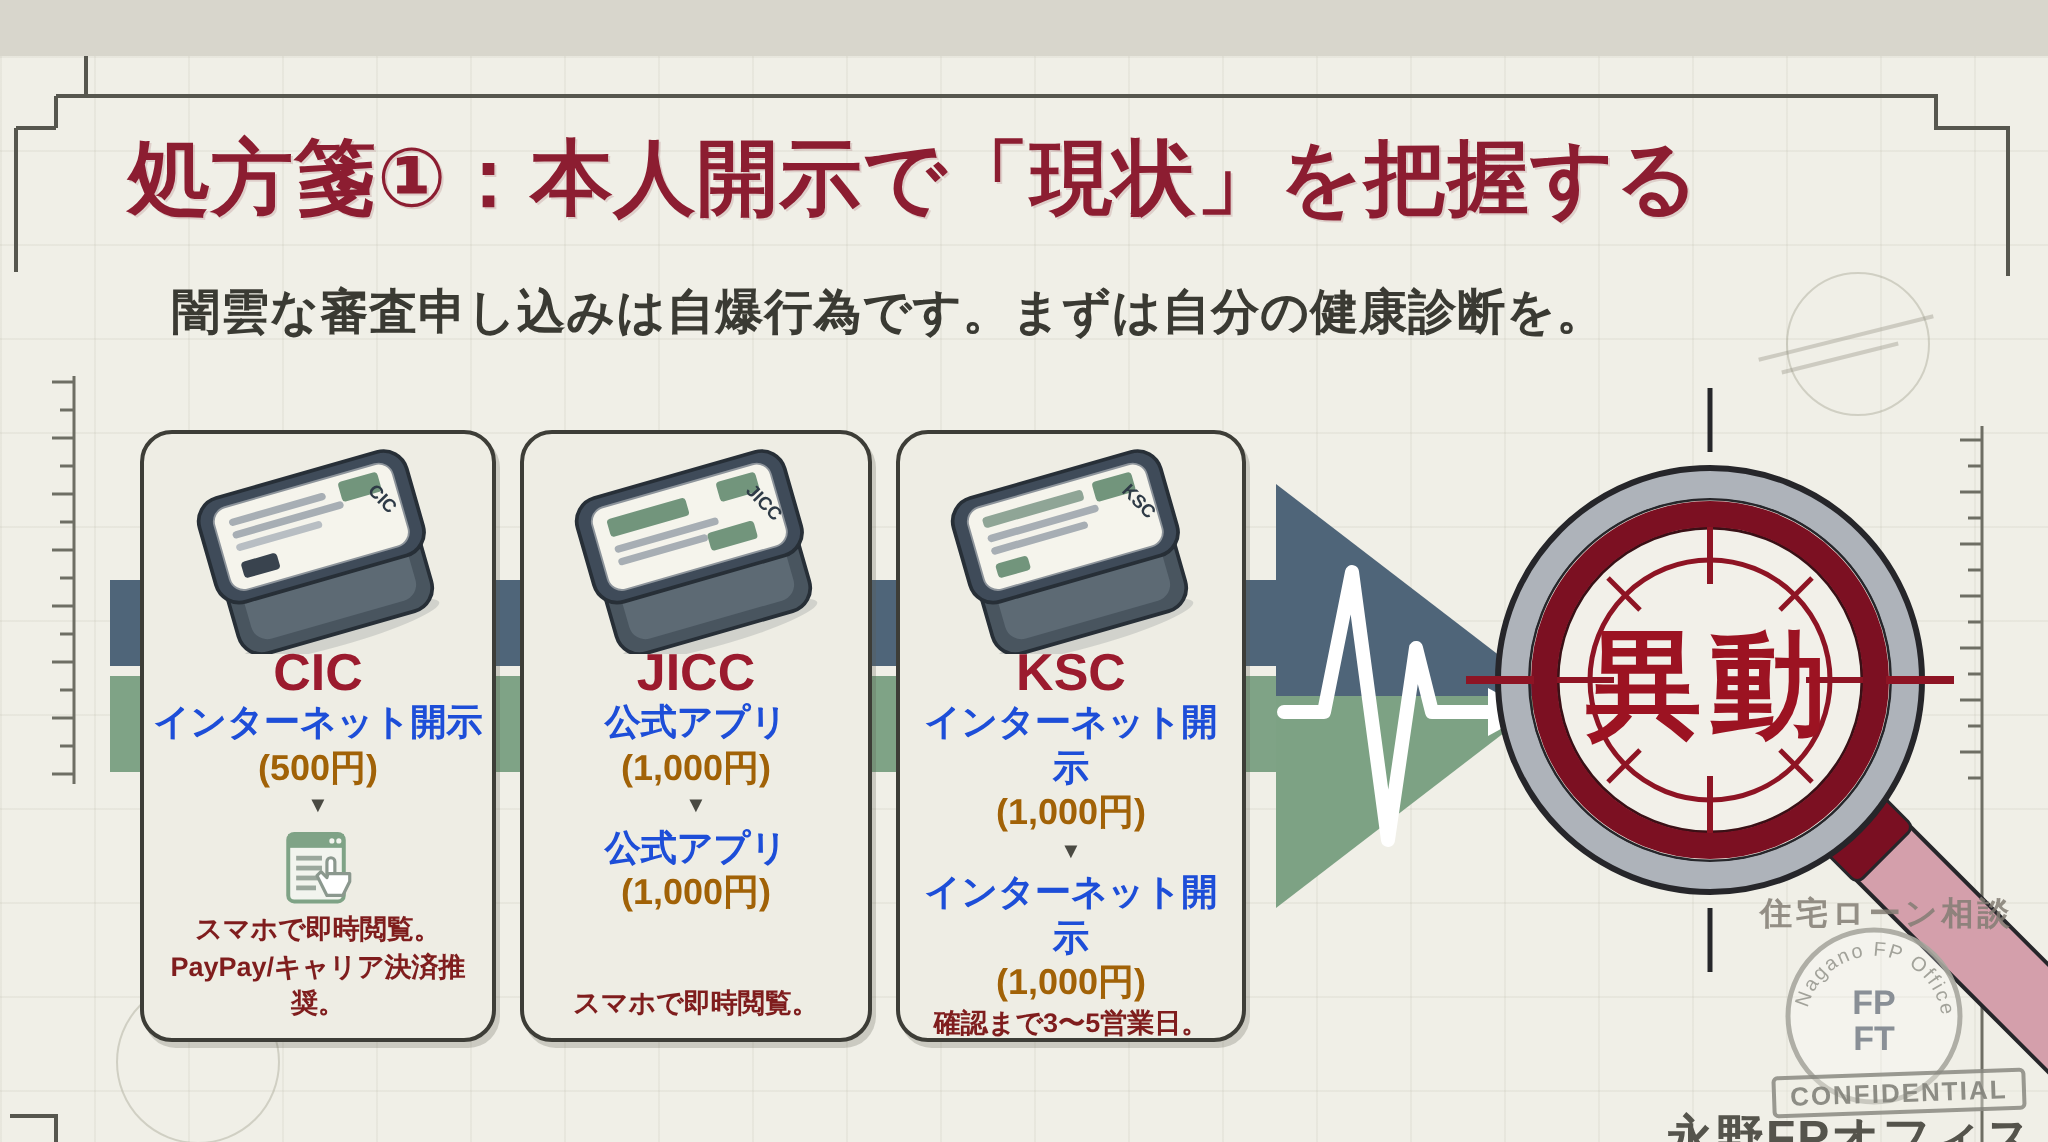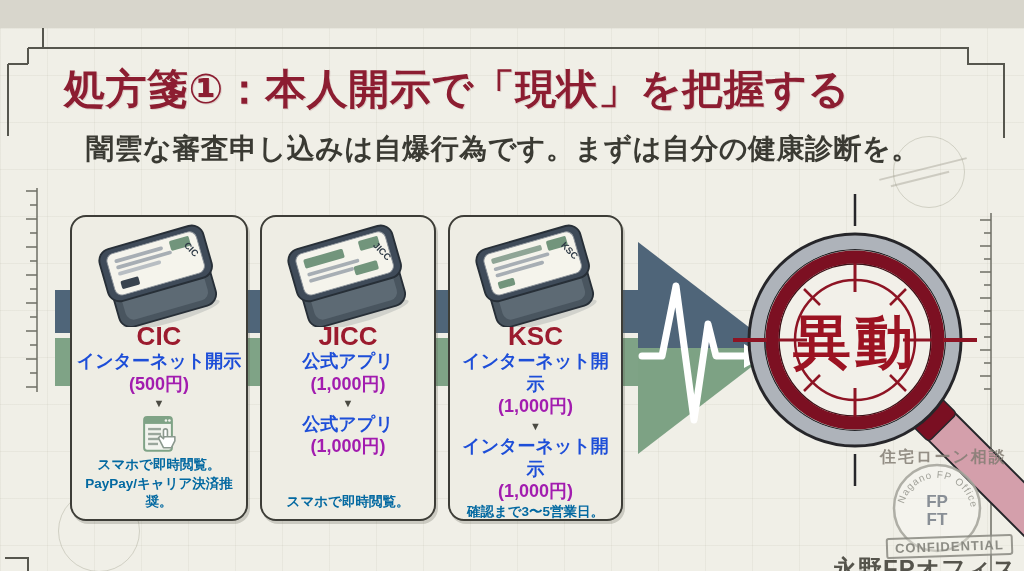--- a/index.html
+++ b/index.html
@@ -19,46 +19,46 @@
   .fc1{left:893px;top:108px;width:72px;height:72px;}
   .fc2{left:58px;top:462px;width:82px;height:82px;}
   .sketch{position:absolute;width:90px;height:2px;background:rgba(140,138,122,0.35);transform:rotate(-14deg);}
   
   .title{
     position:absolute;left:64px;top:34px;z-index:5;
     font-size:41px;font-weight:800;color:#8c1d31;letter-spacing:0.5px;white-space:nowrap;
     text-shadow:1px 1px 0 rgba(120,30,40,0.15);
   }
   .subtitle{
-    position:absolute;left:86px;top:102px;z-index:5;
-    font-size:28px;font-weight:700;color:#3a3a33;letter-spacing:0.5px;white-space:nowrap;
+    position:absolute;left:86px;top:112px;z-index:5;
+    font-size:24px;font-weight:700;color:#3a3a33;letter-spacing:0.5px;white-space:nowrap;
   }
   
   .band{position:absolute;z-index:2;}
   .band-blue{left:55px;top:262px;width:592px;height:43px;background:#4f6579;}
   .band-green{left:55px;top:310px;width:592px;height:48px;background:#7fa386;}
   
   .card{
     position:absolute;top:187px;height:306px;z-index:3;
     background:#eeede4;border:2.5px solid #3d3d37;border-radius:16px;
     box-shadow:2px 3px 0 rgba(90,90,78,0.25);
     display:flex;flex-direction:column;align-items:center;text-align:center;
     padding:4px 4px 8px 4px;
   }
   .card1{left:70px;width:178px;}
   .card2{left:260px;width:176px;}
   .card3{left:448px;width:175px;}
   .phone{flex:0 0 auto;margin-top:2px;}
   .agency-name{font-size:26px;font-weight:800;color:#9b1b2e;line-height:1.05;margin-top:-4px;}
   .method{font-size:18px;font-weight:800;color:#1d4ed8;line-height:1.25;}
-  .price{font-size:18px;font-weight:800;color:#a21caf;line-height:1.25;}
+  .price{font-size:18px;font-weight:800;color:#a16207;line-height:1.25;}
   .down-arrow{font-size:11px;color:#4a4a42;line-height:1.4;margin:1px 0;}
   .doc-icon{margin:1px 0;}
   .note{
-    font-size:13.5px;font-weight:700;color:#0369a1;line-height:1.35;
+    font-size:13.5px;font-weight:700;color:#7f1d1d;line-height:1.35;
     white-space:pre-line;margin-top:auto;
   }
   
   .arrow-svg{position:absolute;left:628px;top:200px;z-index:4;}
   
   .mag-svg{position:absolute;left:733px;top:158px;z-index:5;}
   .mag-label{font-size:58px;font-weight:900;letter-spacing:4px;fill:#9c1322;}
   
   .stamp-loan{
     position:absolute;left:880px;top:419px;z-index:6;

